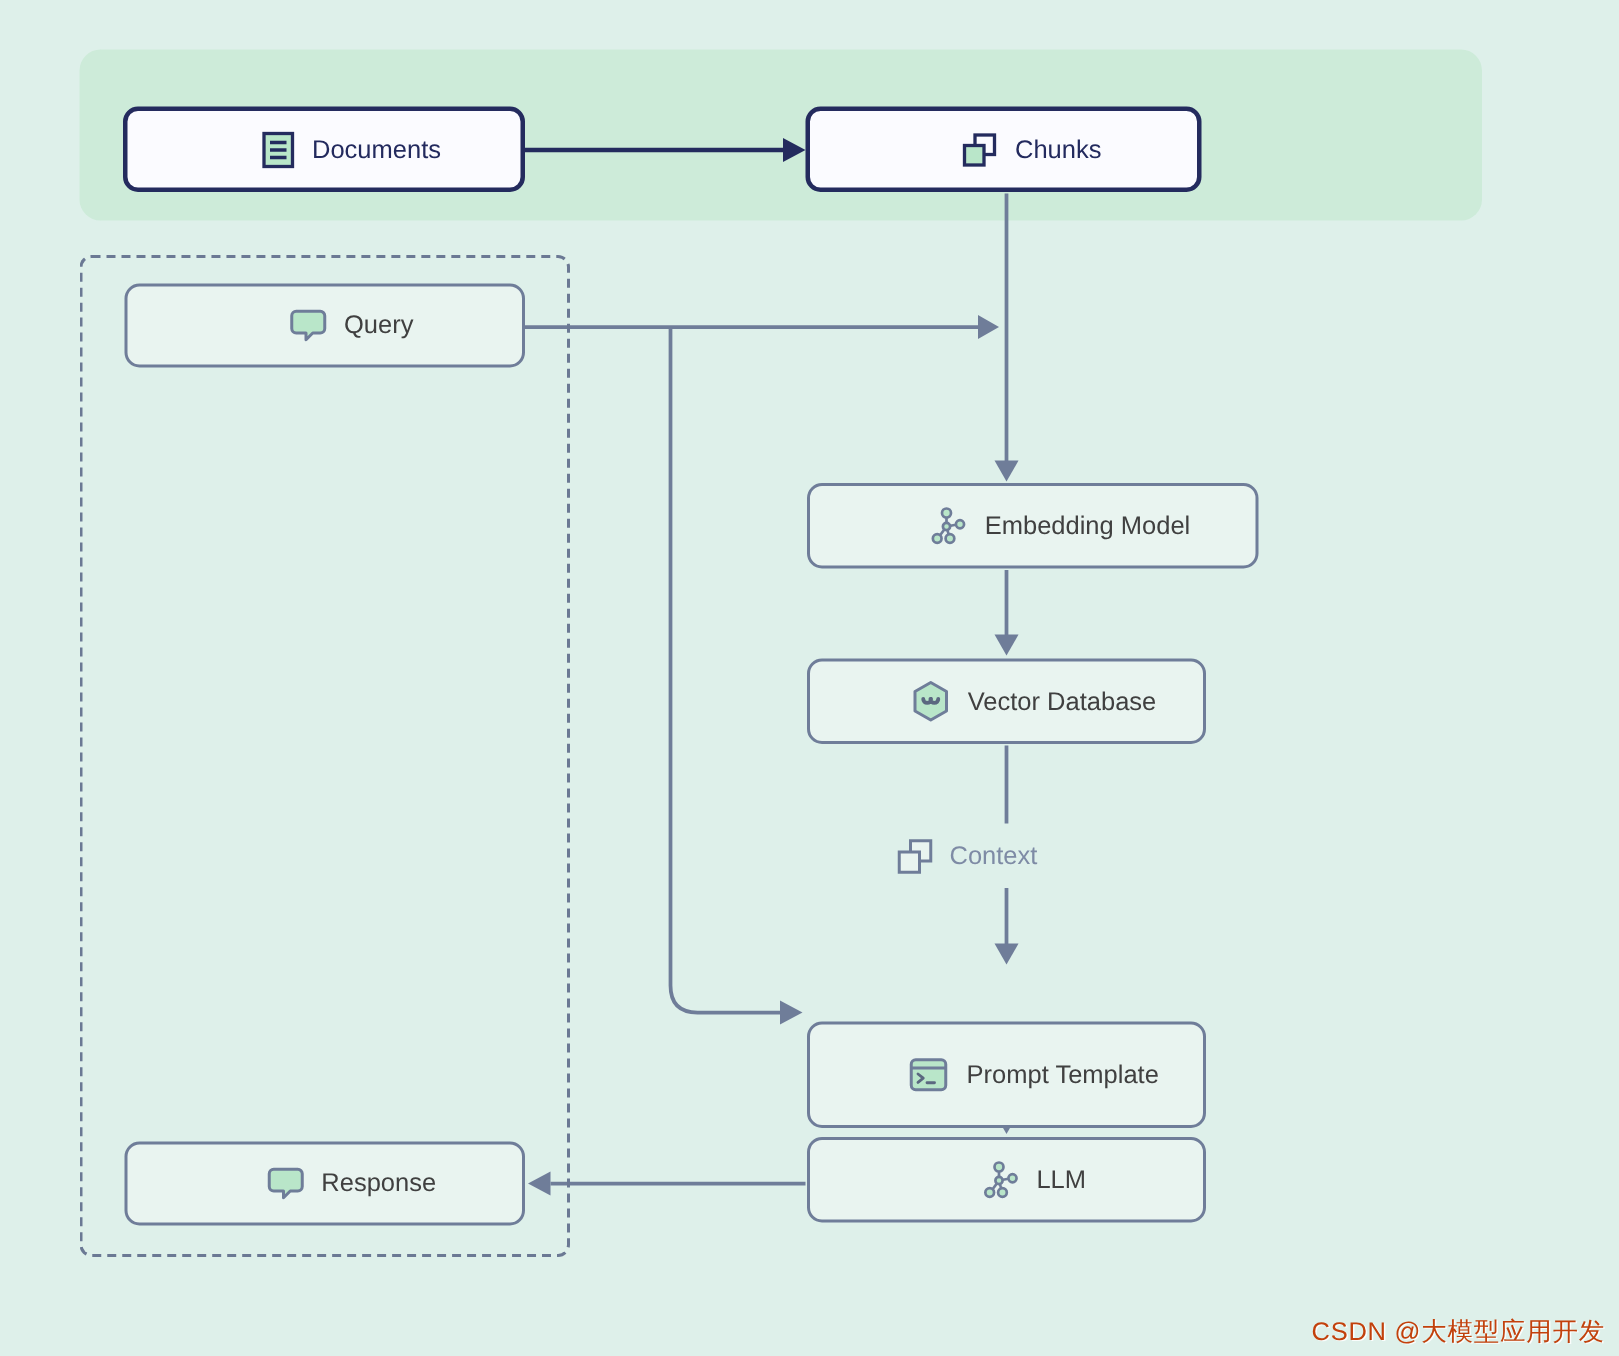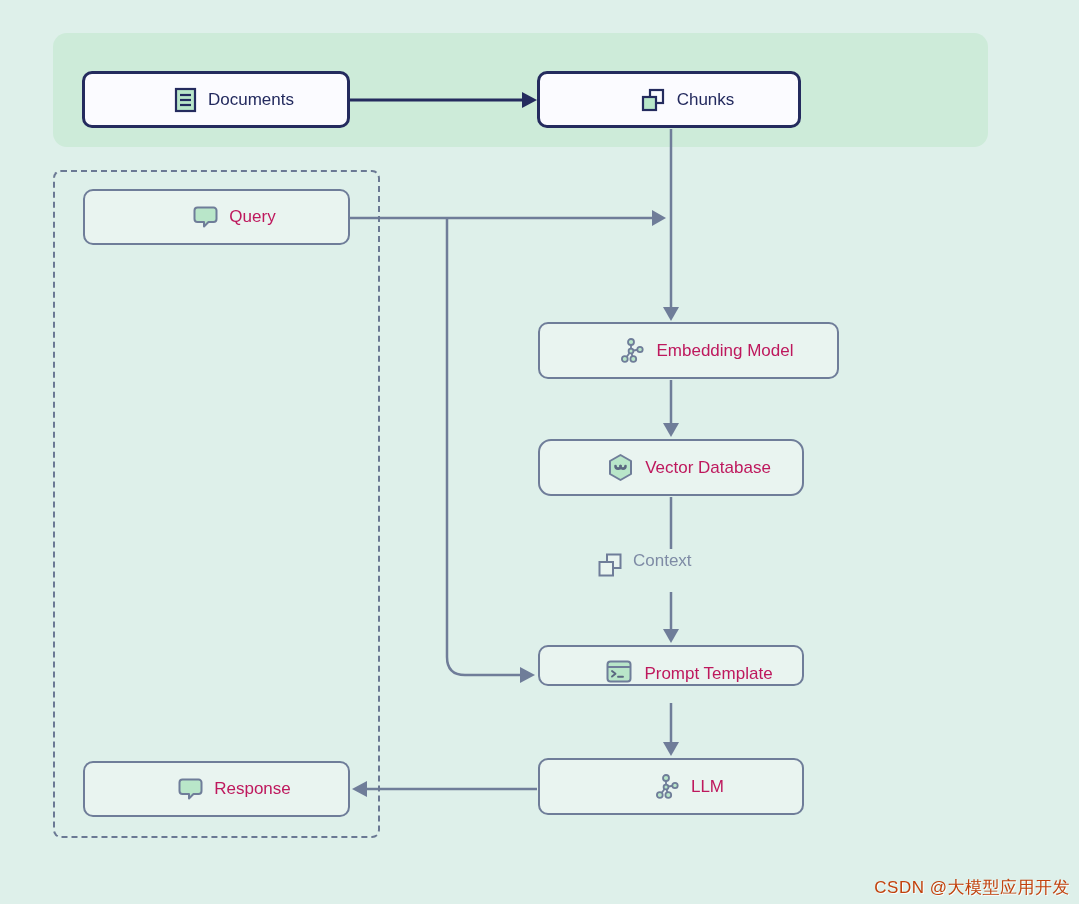--- a/index.html
+++ b/index.html
@@ -14,36 +14,36 @@
   }
   .node{
     position:absolute;display:flex;align-items:center;justify-content:center;
     gap:11px;border-radius:10px;box-sizing:border-box;padding-left:36px;
   }
   .node-index{
     background:#fbfbff;border:3px solid #242b5e;color:#232a5e;
     font-size:17px;font-weight:500;
   }
   .node-flow{
-    background:#e9f4f0;border:2.5px solid #6f7d99;color:#be185d;
+    background:#e9f4f0;border:2.5px solid #6f7d99;color:#404040;
     font-size:17px;font-weight:400;
   }
   .lbl{white-space:nowrap;}
   #indexing-title{
     position:absolute;left:820px;top:71px;width:150px;height:57px;
     display:flex;align-items:center;justify-content:center;
     color:#1b214f;font-size:18px;font-weight:700;
   }
   #dashed-group{
     position:absolute;left:53px;top:170px;width:327px;height:668px;
     border:2px dashed #6b7994;border-radius:8px;box-sizing:border-box;
   }
   #context-label{
     position:absolute;left:596px;top:551px;height:40px;
-    display:flex;align-items:flex-start;gap:9px;
+    display:flex;align-items:center;gap:9px;
     color:#7e8ba5;font-size:17px;
   }
   #arrow-layer{position:absolute;left:0;top:0;width:1079px;height:904px;pointer-events:none;}
   #watermark{
     position:absolute;right:9px;bottom:5px;
     color:#c2410c;font-size:17px;letter-spacing:.5px;
     text-shadow:1px 1px 0 rgba(255,255,255,.85);
   }
   .ic{flex:0 0 auto;display:block;}
 </style>
@@ -118,37 +118,37 @@
         <circle cx="12" cy="5" r="3" fill="#b9e6c9"></circle>
         <circle cx="12" cy="14" r="2.4" fill="#b9e6c9"></circle>
         <circle cx="21" cy="12.5" r="2.7" fill="#b9e6c9"></circle>
         <circle cx="5.8" cy="22" r="2.9" fill="#b9e6c9"></circle>
         <circle cx="14.3" cy="22" r="2.9" fill="#b9e6c9"></circle>
       </g>
     </svg>
     <span class="lbl">Embedding Model</span>
   </div>
 
-  <div class="node node-flow" style="left:538px;top:439px;width:266px;height:57px;border-radius:13px;">
+  <div class="node node-flow" style="left:538px;top:439px;width:266px;height:57px;">
     <svg class="ic" width="27" height="29" viewBox="0 0 27 29">
       <polygon points="13.5,2 24,8 24,21 13.5,27 3,21 3,8" fill="#b9e6c9" stroke="#6f7d99" stroke-width="2" stroke-linejoin="round"></polygon>
       <path d="M8.5 13 a2.6 2.6 0 0 0 5.2 0 M13.3 13 a2.6 2.6 0 0 0 5.2 0" fill="none" stroke="#5b6880" stroke-width="2.6" stroke-linecap="round"></path>
     </svg>
     <span class="lbl">Vector Database</span>
   </div>
 
   <div id="context-label">
     <svg class="ic" width="28" height="28" viewBox="0 0 28 28">
       <rect x="11" y="3.5" width="13.5" height="13.5" fill="#e9f4f0" stroke="#6f7d99" stroke-width="2"></rect>
       <rect x="3.5" y="11" width="13.5" height="13.5" fill="#e9f4f0" stroke="#6f7d99" stroke-width="2"></rect>
     </svg>
     <span class="lbl">Context</span>
   </div>
 
-  <div class="node node-flow" style="left:538px;top:645px;width:266px;height:41px;align-items:flex-end;">
+  <div class="node node-flow" style="left:538px;top:681px;width:266px;height:71px;">
     <svg class="ic" width="28" height="25" viewBox="0 0 28 25">
       <rect x="2.5" y="2.5" width="23" height="20" rx="3" fill="#b9e6c9" stroke="#6f7d99" stroke-width="2"></rect>
       <line x1="2.5" y1="8" x2="25.5" y2="8" stroke="#6f7d99" stroke-width="2"></line>
       <path d="M7 12 l3.5 2.8 L7 17.6" fill="none" stroke="#5b6880" stroke-width="1.9" stroke-linecap="round" stroke-linejoin="round"></path>
       <line x1="13" y1="17.8" x2="18" y2="17.8" stroke="#5b6880" stroke-width="1.9" stroke-linecap="round"></line>
     </svg>
     <span class="lbl">Prompt Template</span>
   </div>
 
   <div class="node node-flow" style="left:538px;top:758px;width:266px;height:57px;">

